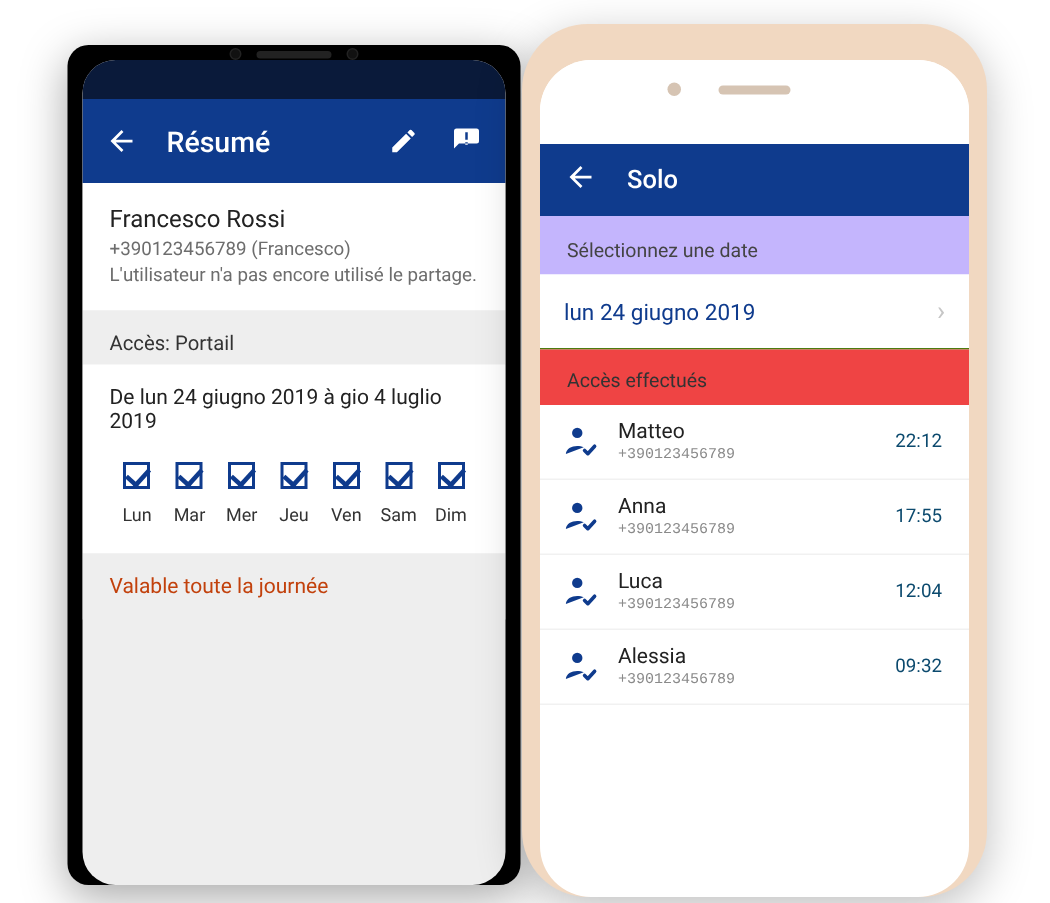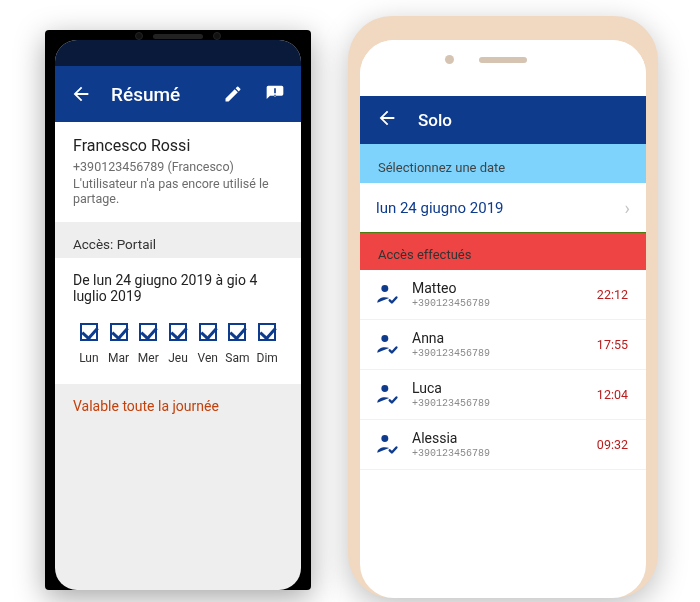--- a/index.html
+++ b/index.html
@@ -11,24 +11,24 @@
     font-family: -apple-system, BlinkMacSystemFont, "Segoe UI", Roboto, Helvetica, Arial, sans-serif;
     position: relative;
     overflow: hidden;
   }
 
   
   .phone-left {
     position: absolute;
     left: 45px;
     top: 30px;
-    width: 266px;
+    width: 302px;
     height: 560px;
     background: #000;
-    border-radius: 4px;
+    border-radius: 14px;
     padding: 10px 10px 0 10px;
     box-shadow: 0 8px 30px rgba(0,0,0,0.35);
     z-index: 1;
   }
   .phone-left .body {
     width: 100%;
     height: 100%;
     border-radius: 22px;
     background: #eeeeee;
     overflow: hidden;
@@ -200,21 +200,21 @@
   }
   .appbar-blue2 .title {
     font-size: 17px;
     font-weight: 500;
   }
 
   .prompt-label {
     padding: 16px 18px 8px;
     font-size: 13px;
     color: #444;
-    background: #7dd3fc;
+    background: #c4b5fd;
   }
 
   .date-row {
     background: #fff;
     padding: 14px 16px;
     display: flex;
     align-items: center;
     font-size: 15px;
     color: #0f3b8d;
     border-bottom: 1px solid #4d7c0f;
@@ -241,21 +241,21 @@
     border-bottom: 1px solid #f1f1f1;
   }
   .access-icon {
     width: 28px; height: 28px;
     margin-right: 10px;
     flex-shrink: 0;
   }
   .access-info { flex: 1; }
   .access-name { font-size: 14px; color: #222; }
   .access-phone { font-size: 10px; color: #8a8a8a; margin-top: 2px; font-family: Liberation Mono, monospace; }
-  .access-time { font-size: 12.5px; color: #b91c1c; }
+  .access-time { font-size: 12.5px; color: #0c4a6e; }
 
 </style>
 </head>
 <body>
 
 <div class="phone-left">
   <div class="speaker-bar">
     <span class="sensor-dot"></span>
     <span class="speaker-slot"></span>
     <span class="sensor-dot"></span>

